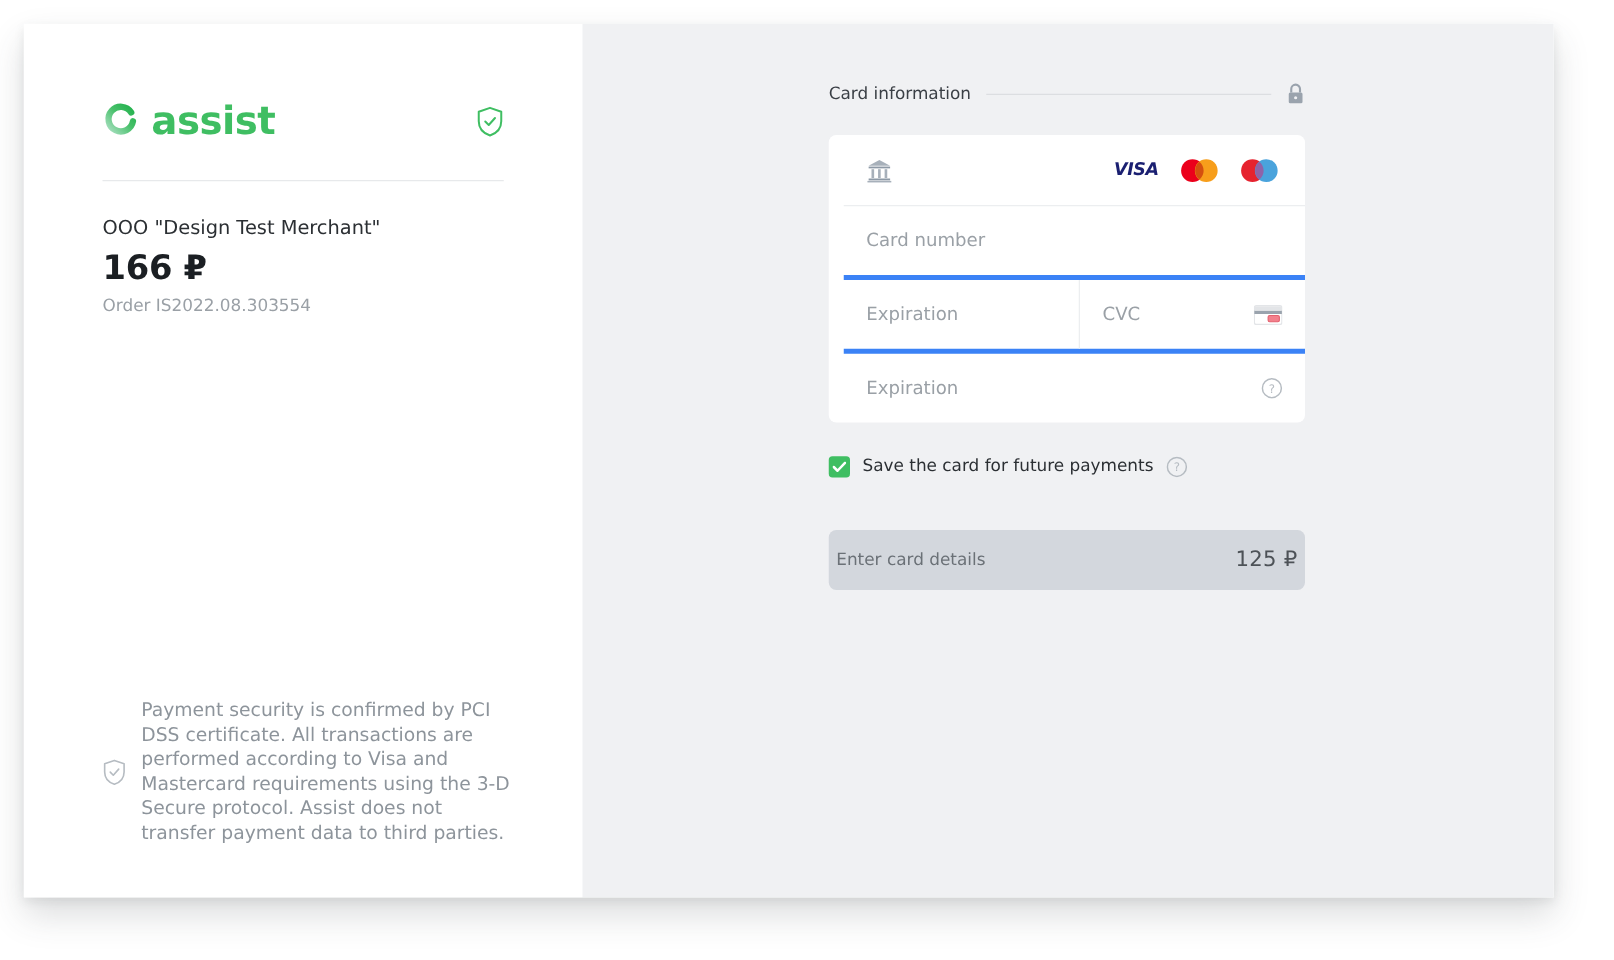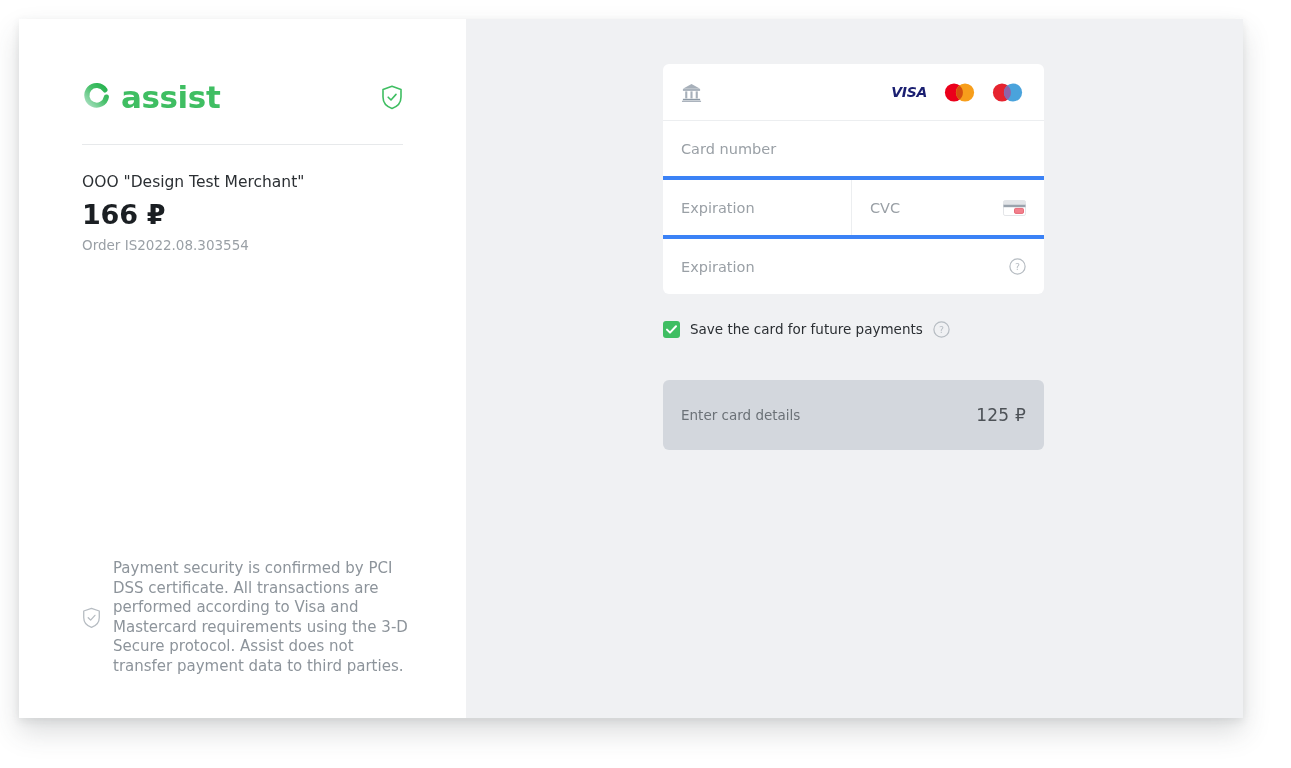--- a/index.html
+++ b/index.html
@@ -172,20 +172,21 @@
   .lock-icon {
     width: 15px;
     height: 18px;
     display: block;
   }
 
   .card-box {
     background: #ffffff;
     border-radius: 6px;
     overflow: hidden;
+    padding-left: 12px;
   }
   .brand-bar {
     height: 57px;
     display: flex;
     align-items: center;
     justify-content: space-between;
     padding: 0 21px 0 18px;
     border-bottom: 1px solid #eceef0;
     box-sizing: border-box;
   }
@@ -256,27 +257,27 @@
   }
   .checkbox svg { display: block; }
   .save-label {
     font-size: 13.5px;
     color: #2b2f33;
     font-family: "DejaVu Sans", sans-serif;
   }
 
   .submit-button {
     margin-top: 41px;
-    height: 70px;
+    height: 48px;
     border-radius: 6px;
     background: #d3d7dd;
     display: flex;
     align-items: center;
     justify-content: space-between;
-    padding: 0 18px;
+    padding: 0 6px;
     box-sizing: border-box;
     border: none;
     width: 100%;
     cursor: default;
     font-family: "DejaVu Sans", sans-serif;
   }
   .submit-label {
     font-size: 13.5px;
     color: #6b7177;
   }
@@ -330,20 +331,29 @@
         <path d="M7.2 12.2 L10 15 L15 9.4" fill="none" stroke="#b6bcc2" stroke-width="1.5" stroke-linecap="round" stroke-linejoin="round"></path>
       </svg>
       <span class="security-text">Payment security is confirmed by PCI DSS certificate. All transactions are performed according to Visa and Mastercard requirements using the 3-D Secure protocol. Assist does not transfer payment data to third parties.</span>
     </div>
 
   </div>
 
   <div class="right-panel">
     <div class="card-section">
 
+      <div class="section-head">
+        <span class="section-title">Card information</span>
+        <span class="section-rule"></span>
+        <svg class="lock-icon" viewBox="0 0 15 18">
+          <path d="M4 8 V5.2 a3.5 3.5 0 0 1 7 0 V8" fill="none" stroke="#9aa3ad" stroke-width="1.7"></path>
+          <rect x="2" y="8" width="11" height="8.5" rx="1.2" fill="#9aa3ad"></rect>
+          <circle cx="7.5" cy="12.2" r="1.25" fill="#f0f1f3"></circle>
+        </svg>
+      </div>
 
       <div class="card-box">
 
         <div class="brand-bar">
           <svg class="bank-icon" viewBox="0 0 22 22">
             <path d="M11 2 L20 7 H2 Z" fill="#a7b0ba"></path>
             <rect x="2" y="7.6" width="18" height="1.5" fill="#8d99a6"></rect>
             <rect x="4.4" y="9.8" width="2.2" height="7.4" fill="#a7b0ba"></rect>
             <rect x="9.9" y="9.8" width="2.2" height="7.4" fill="#a7b0ba"></rect>
             <rect x="15.4" y="9.8" width="2.2" height="7.4" fill="#a7b0ba"></rect>

